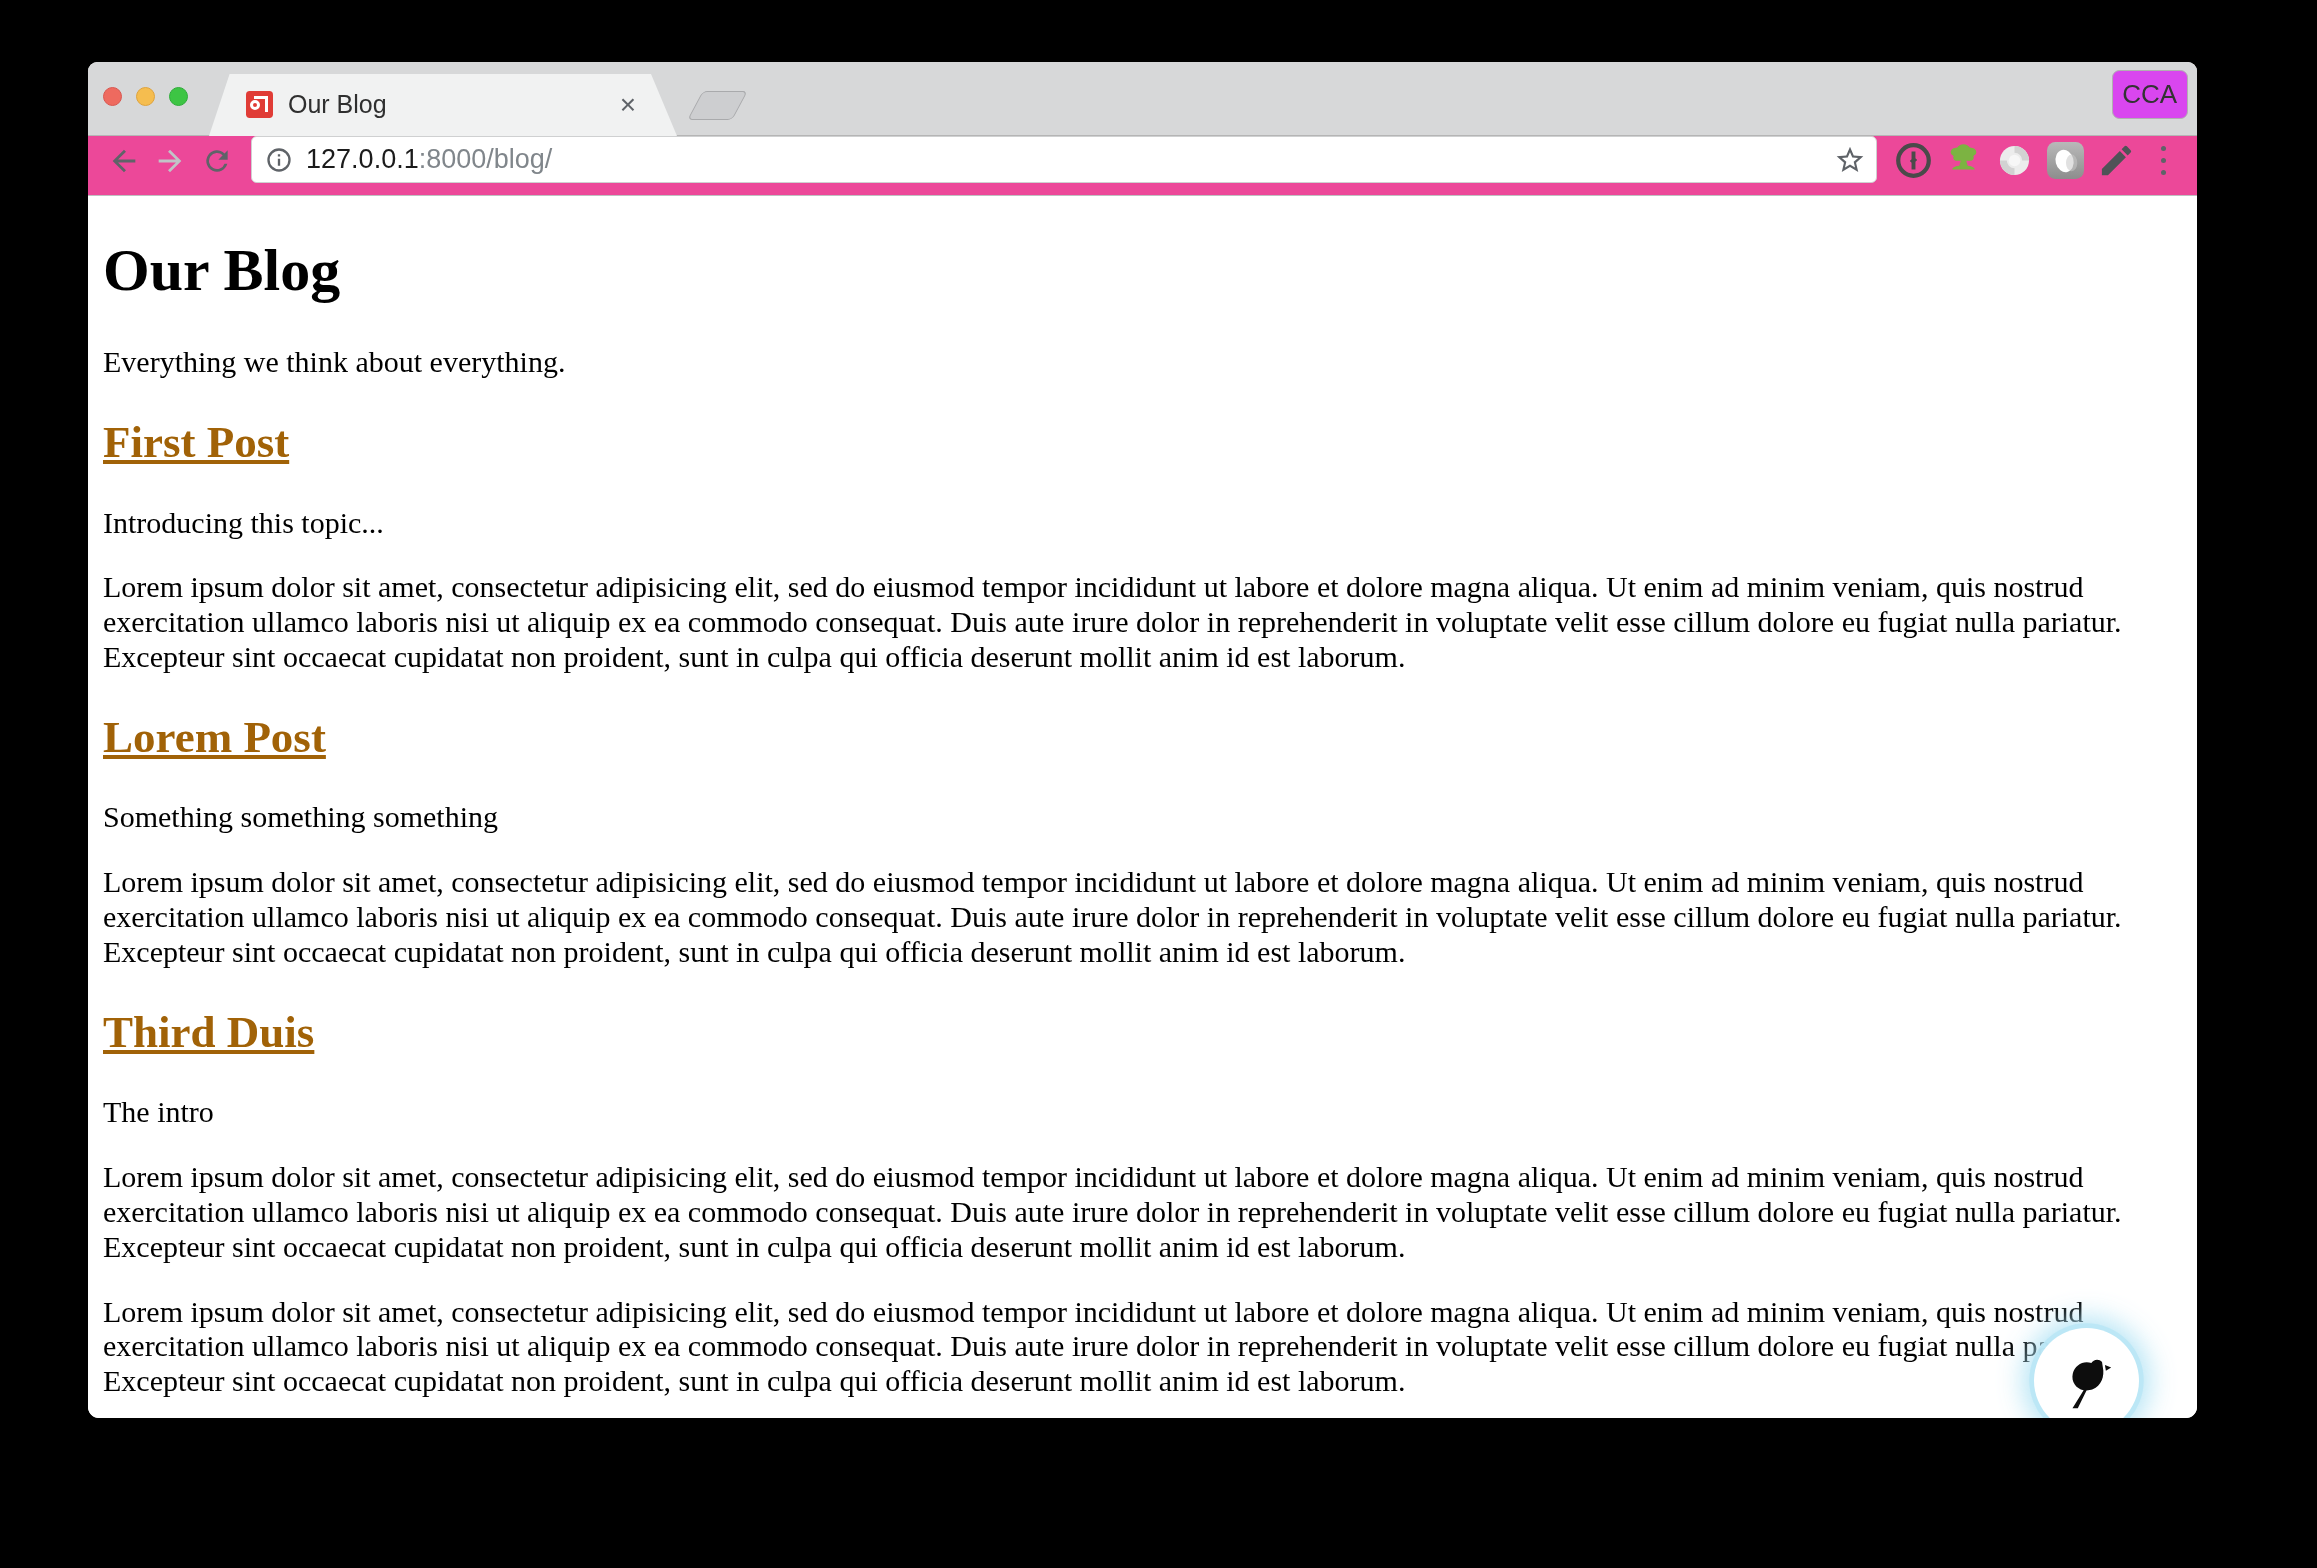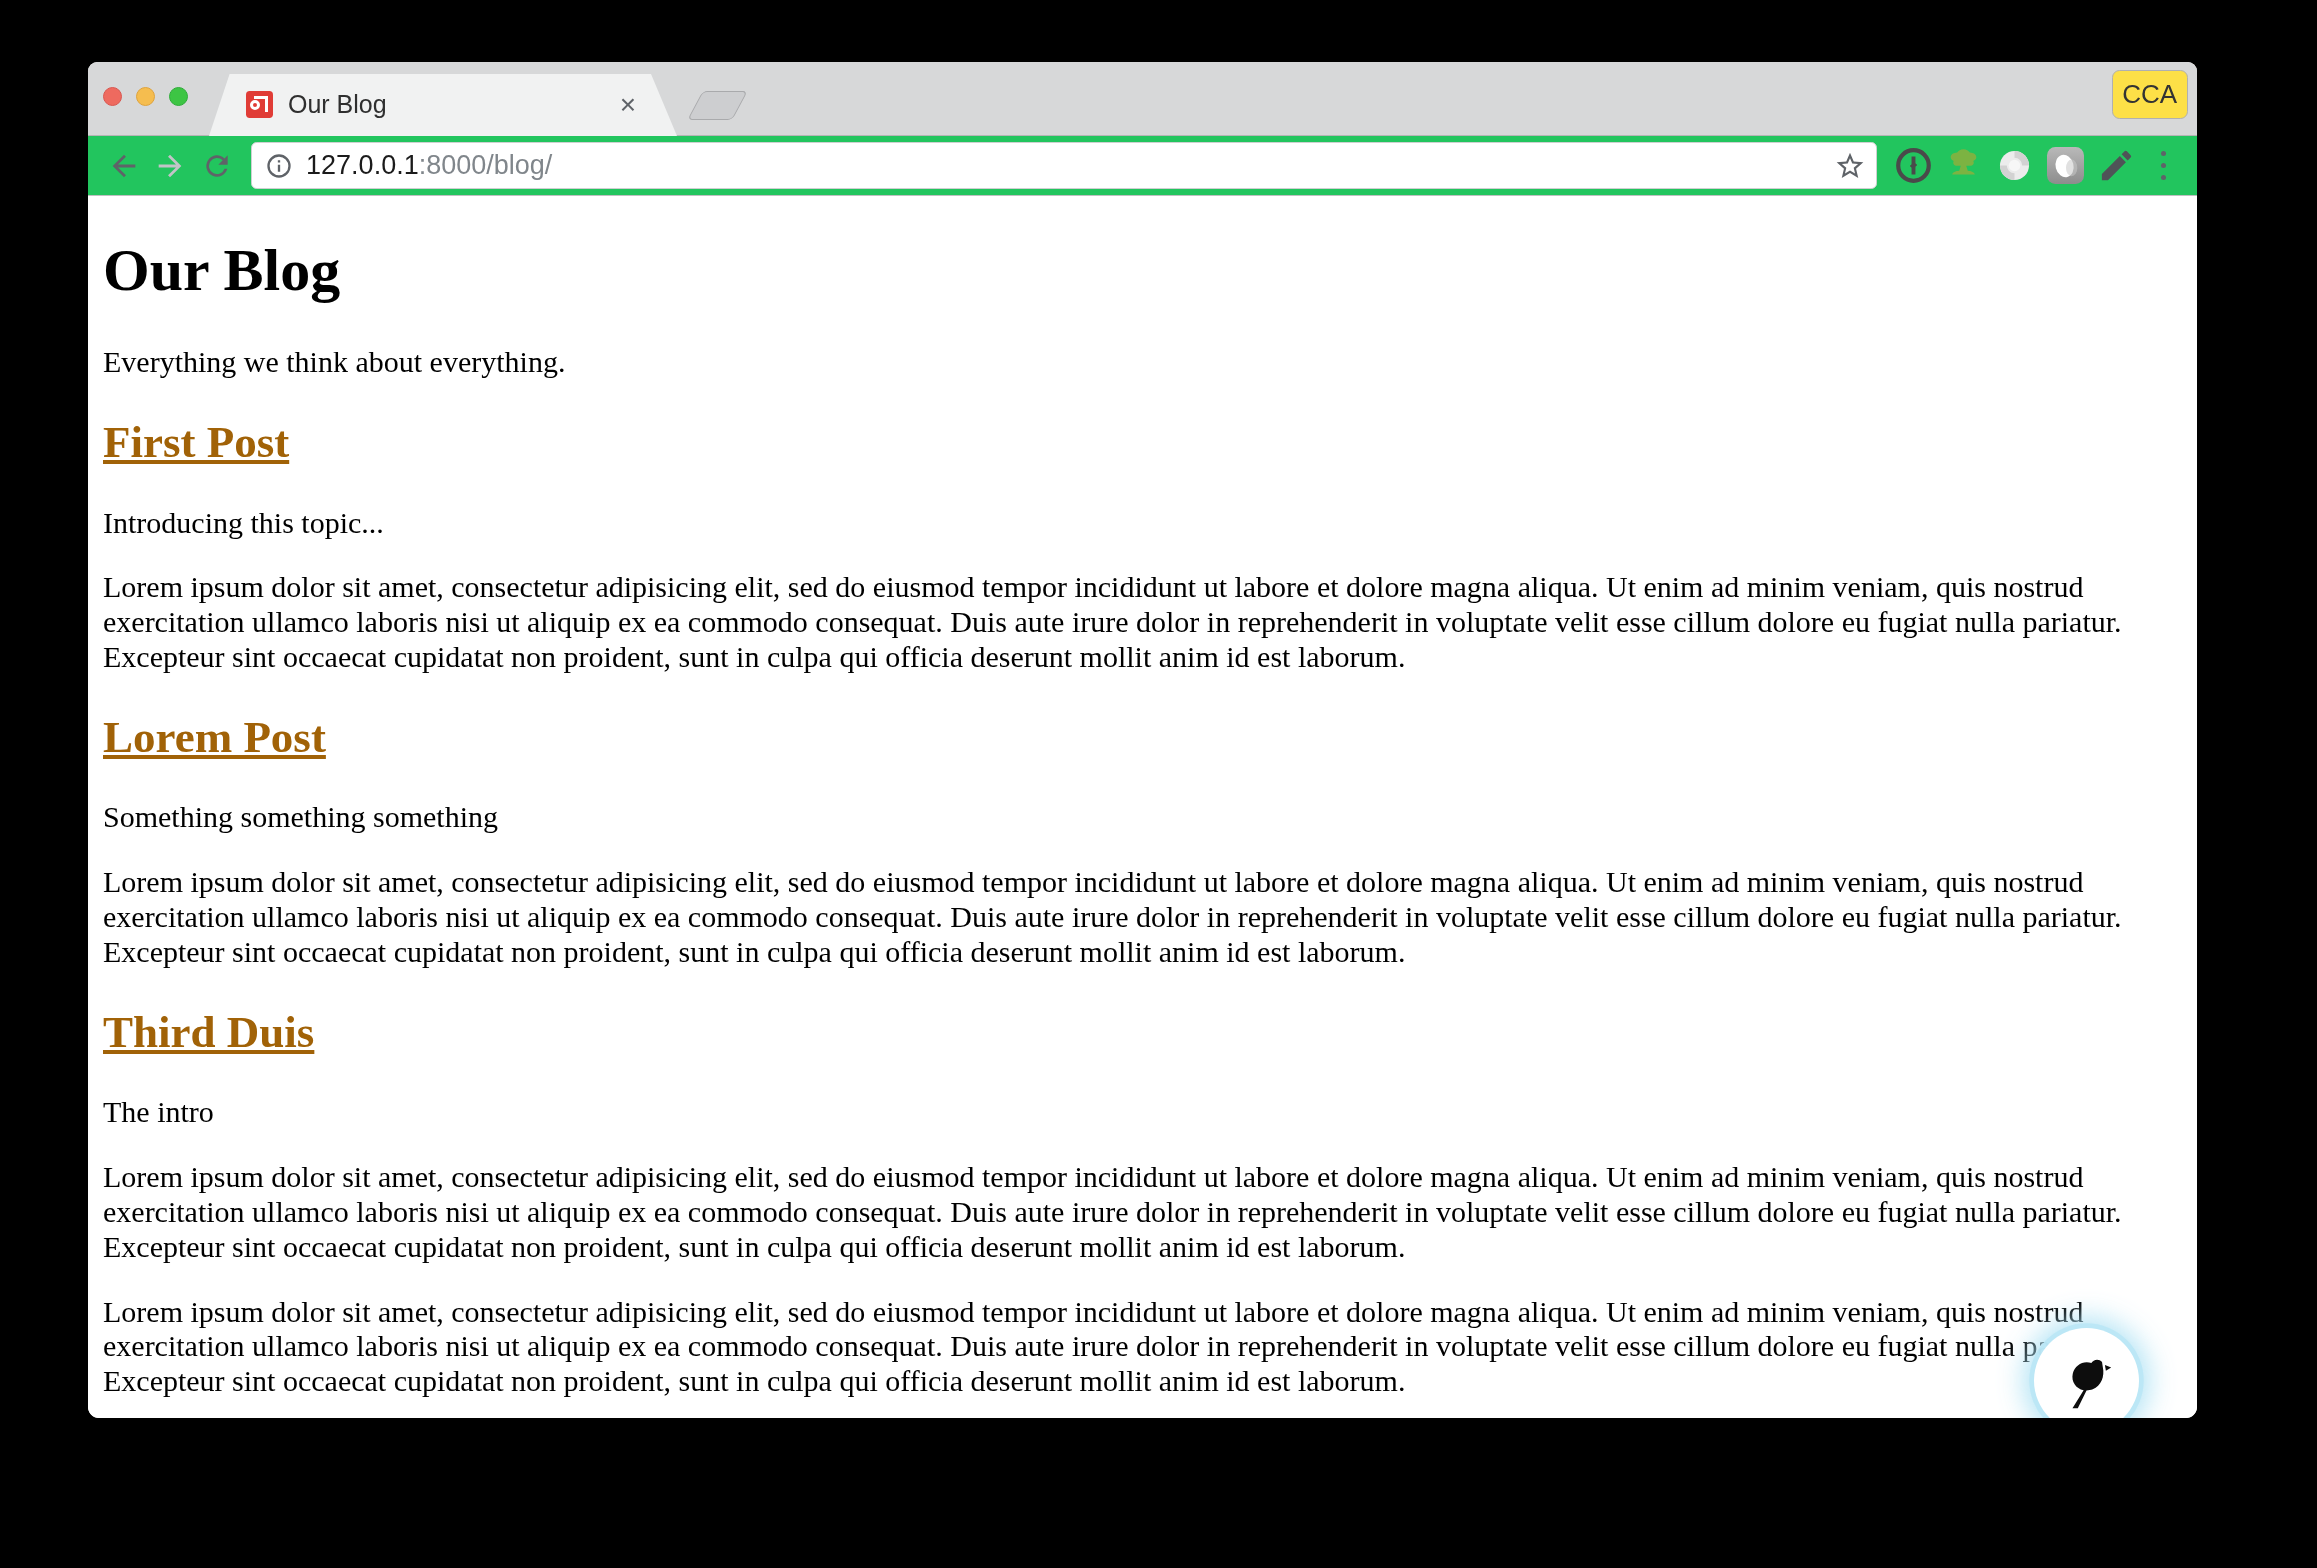--- a/index.html
+++ b/index.html
@@ -29,28 +29,28 @@
   .favicon .barh{position:absolute;right:4.7px;top:4.7px;width:14px;height:3.3px;background:#fff;}
   .tab-title{margin-left:15px;font-size:25px;color:#2f2f2f;flex:1 1 auto;white-space:nowrap;overflow:hidden;}
   .tab-close{font-size:28px;color:#5f6368;line-height:1;cursor:default;margin-left:7.5px;}
   .newtab{
     position:absolute;left:607px;top:29px;width:45px;height:29px;
     background:#cdced0;border:0.9px solid #a9aaac;border-radius:4.7px;
     transform:skewX(-28deg);
   }
   .profile-badge{
     position:absolute;right:9.4px;top:8.4px;width:76px;height:49px;
-    border:0.9px solid #b0b0b0;border-radius:7.5px;background:#fde047;
+    border:0.9px solid #b0b0b0;border-radius:7.5px;background:#d946ef;
     display:flex;align-items:center;justify-content:center;
     font-size:26px;color:#333;
   }
   
   .toolbar{
-    height:60px;background:#22c55e;border-bottom:1.9px solid #bfc0c1;
-    display:flex;align-items:center;padding:0 13px;flex:0 0 auto;gap:1.9px;
+    height:60px;background:#ec4899;border-bottom:1.9px solid #bfc0c1;
+    display:flex;align-items:flex-start;padding:0 13px;flex:0 0 auto;gap:1.9px;
   }
   .nav-btn{width:45px;height:49px;display:flex;align-items:center;justify-content:center;flex:0 0 auto;}
   .urlbar{
     flex:1 1 auto;height:47px;background:#fff;border:0.9px solid #cfd0d1;border-radius:5.6px;
     margin:0 9.4px;display:flex;align-items:center;padding:0 5.6px 0 13px;min-width:0;
   }
   .url-text{font-size:27px;margin-left:13px;flex:1 1 auto;white-space:nowrap;overflow:hidden;}
   .url-host{color:#1b1b1b;}
   .url-rest{color:#80868b;}
   .ext{width:49px;height:49px;display:flex;align-items:center;justify-content:center;flex:0 0 auto;}

